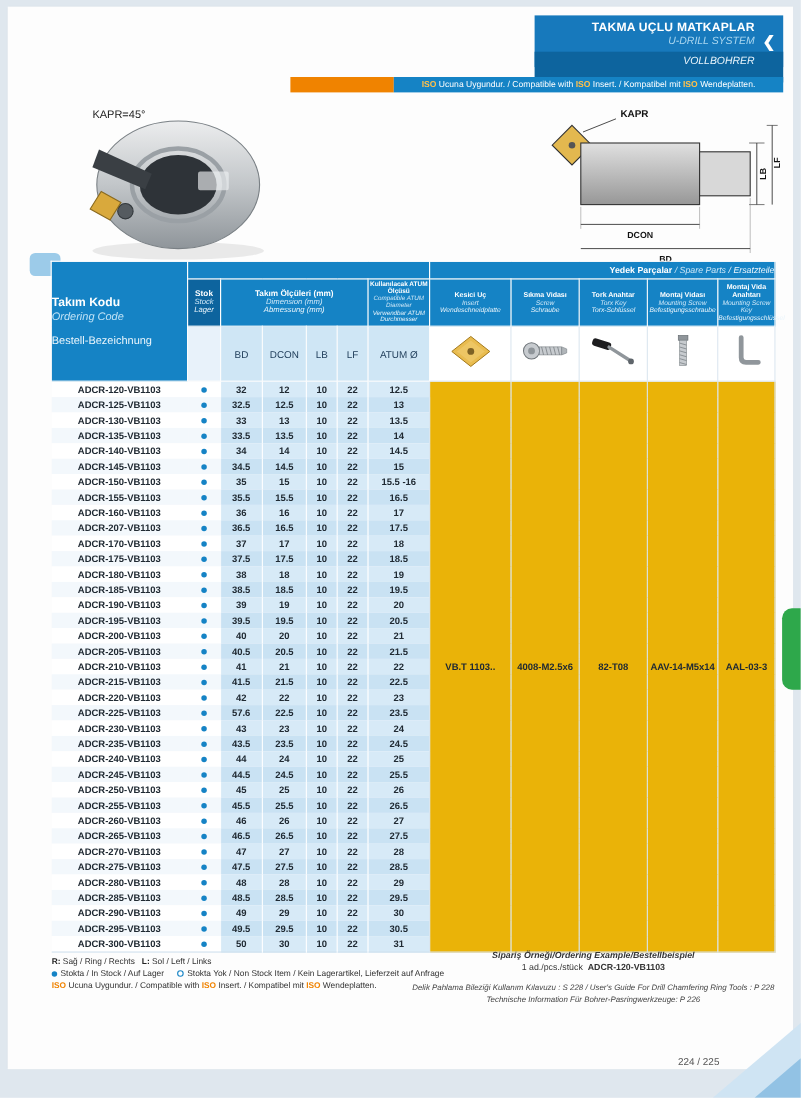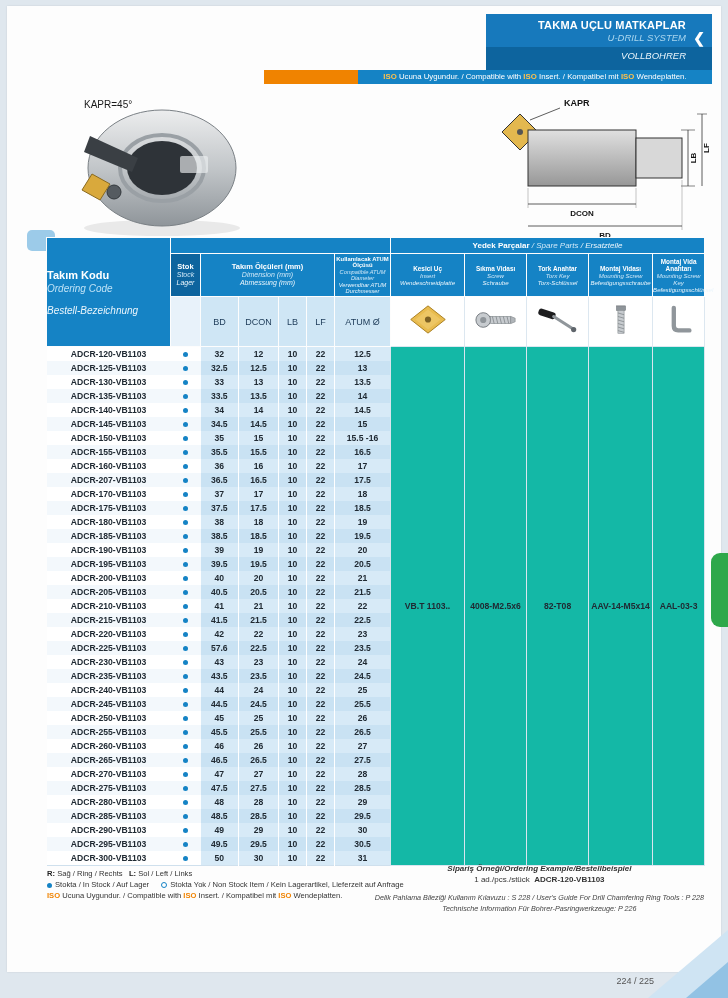--- a/index.html
+++ b/index.html
@@ -30,28 +30,28 @@
   
   .side-tab{position:absolute;right:0;top:553px;width:17px;height:74px;background:#2ea84b;border-radius:9px 0 0 9px}
   .table-tab{position:absolute;left:27px;top:230px;width:28px;height:21px;background:#9ccbe9;border-radius:5px}
 
   
   .catalog-table{position:absolute;left:46px;top:237px;width:658px;border-collapse:collapse;table-layout:fixed;
                  border-bottom:1px solid #cfe0ed;border-right:1px solid #e4edf4}
   .catalog-table th{padding:0;font-weight:normal}
   .th-blue{background:#1583c5;color:#fff;border:1px solid #fdfdfd}
   .hr-a th{height:15px}
-  .th-spare-top{font-size:8px;text-align:center}
+  .th-spare-top{font-size:8px;text-align:right}
   .sp-tr{font-weight:bold}
   .sp-en{font-style:italic;color:#cfe8f8}
   .sp-de{font-style:italic;color:#eaf5fc}
   .th-code{background:#1583c5;color:#fff;text-align:left;vertical-align:middle;padding:6px 8px;border:1px solid #fdfdfd}
   .oc-tr{font-size:11px;font-weight:bold}
   .oc-en{font-size:10px;font-style:italic;color:#bfe2f6;margin-top:2px}
-  .oc-de{font-size:10px;font-style:italic;color:#eaf5fc;margin-top:11px}
+  .oc-de{font-size:10px;color:#eaf5fc;margin-top:11px}
   .hr-b th{height:42px;vertical-align:middle;text-align:center}
   .th-stock{background:#0d649e;color:#fff;border:1px solid #fdfdfd}
   .h-tr{font-size:7.5px;font-weight:bold;line-height:8.5px}
   .h-en{font-size:7px;font-style:italic;color:#cfe8f8;line-height:8px}
   .h-de{font-size:7px;font-style:italic;color:#eaf5fc;line-height:8px}
   .th-sp .h-tr{font-size:6.4px;line-height:7px}
   .th-sp .h-en,.th-sp .h-de{font-size:6.1px;line-height:7px}
   .th-atum .h-tr{font-size:5.9px;line-height:6.6px}
   .th-atum .h-en,.th-atum .h-de{font-size:5.7px;line-height:6.4px}
   .hr-c th{height:49px;vertical-align:middle;text-align:center}
@@ -59,35 +59,35 @@
   .th-dim-label,.th-atum-label{background:#cfe6f5;color:#1c3a57;font-size:9px;font-weight:bold;border:1px solid #fdfdfd}
   .th-icon{background:#fff;border:1px solid #dce7f0}
 
   .catalog-table tbody td{height:14px;font-size:8.6px;text-align:center;vertical-align:middle;color:#202a33;padding:0}
   .c-code{font-weight:bold;color:#1d2833;background:#fff}
   .c-stock{background:#fff}
   .c-dim{background:#d7eaf7;border-right:1px solid #fff;font-weight:600}
   .c-atum{background:#d7eaf7;border-left:1px solid #fff;font-weight:600}
   tbody tr:nth-child(even) .c-dim,tbody tr:nth-child(even) .c-atum{background:#c9e2f3}
   tbody tr:nth-child(even) .c-code,tbody tr:nth-child(even) .c-stock{background:#f3f8fc}
-  .c-spare{background:#14b8a6;border:1px solid #d9e5ef;font-weight:bold;font-size:8.8px;color:#1f2d38;text-align:center;vertical-align:middle;white-space:nowrap}
+  .c-spare{background:#eab308;border:1px solid #d9e5ef;font-weight:bold;font-size:8.8px;color:#1f2d38;text-align:center;vertical-align:middle;white-space:nowrap}
   .dot{display:inline-block;width:5px;height:5px;border-radius:50%;background:#1583c5;vertical-align:middle}
 
   
   .f-left{position:absolute;left:47px;top:868px;font-size:7.6px;color:#333;line-height:11px}
   .f-left b{color:#222}
   .dot-filled{display:inline-block;width:5px;height:5px;border-radius:50%;background:#1583c5;vertical-align:middle;margin-right:3px}
   .dot-open{display:inline-block;width:4px;height:4px;border-radius:50%;border:1px solid #1583c5;background:#fff;vertical-align:middle;margin:0 3px 0 10px}
   .iso-orange{color:#f08300;font-weight:bold}
   .f-right{position:absolute;right:24px;top:864px;text-align:center;font-size:8px;color:#333;line-height:10.5px}
   .f-ex-label{font-style:italic;font-weight:bold;font-size:8px}
   .f-ex-code{font-weight:bold}
   .f-guide{font-size:7.2px;font-style:italic;color:#444}
   .f-gap{height:8px}
-  .page-number{position:absolute;right:74px;bottom:12px;font-size:9px;color:#555}
+  .page-number{position:absolute;right:74px;bottom:28px;font-size:9px;color:#555}
   .corner-tri-light{position:absolute;right:0;bottom:0;width:0;height:0;border-left:80px solid transparent;border-bottom:68px solid #cfe4f3}
   .corner-tri-dark{position:absolute;right:0;bottom:0;width:0;height:0;border-left:42px solid transparent;border-bottom:36px solid #92c2e4}
 </style>
 </head>
 <body>
 
 <div class="sheet"></div>
 
 <div class="banner">
   <div class="banner-top">

